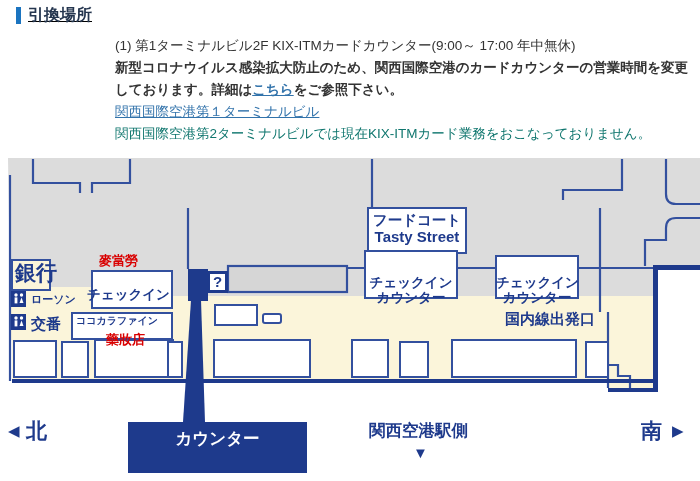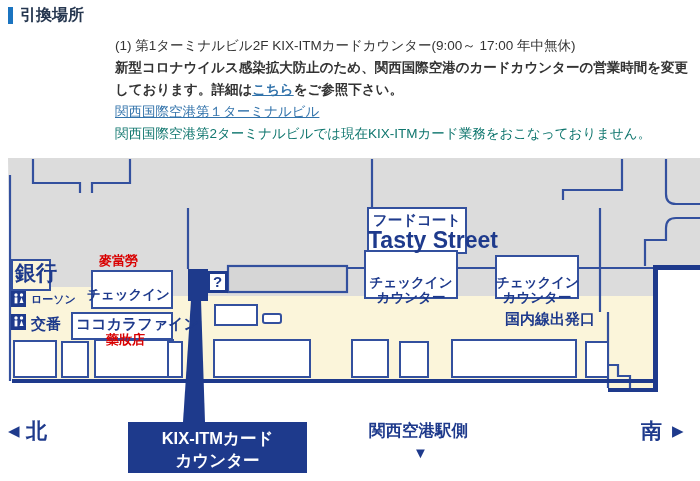--- a/index.html
+++ b/index.html
@@ -1,19 +1,19 @@
 <!DOCTYPE html>
 <html><head>
 <meta charset="utf-8">
 <style>
   html,body{margin:0;padding:0;background:#fff;}
   .page{position:relative;width:700px;height:481px;background:#ffffff;overflow:hidden;
         font-family:"Liberation Sans","DejaVu Sans",sans-serif;}
   
-  .title-row{position:absolute;left:8px;top:5px;display:flex;align-items:center;}
+  .title-row{position:absolute;left:16px;top:5px;display:flex;align-items:center;text-decoration:underline;}
   .title-bar{width:5px;height:17px;background:#1b74c0;margin-right:7px;}
   .title-text{font-size:16px;font-weight:bold;color:#25364f;}
   .tline{position:absolute;left:115px;white-space:nowrap;font-size:13.5px;color:#333;}
   .tline.b{font-weight:bold;}
   .tline.red{color:#0f766e;font-weight:bold;}
   a.lnk{color:#3273ab;text-decoration:underline;cursor:pointer;text-align:right;}
   
   .map{position:absolute;left:0;top:155px;width:700px;height:326px;}
   .map svg{position:absolute;left:0;top:0;}
   .lbl{position:absolute;white-space:nowrap;font-weight:bold;color:#1e3a8c;line-height:1;}
@@ -119,37 +119,36 @@
           <circle cx="5" cy="4" r="1.7" fill="#fff"></circle>
           <rect x="3.6" y="6.4" width="2.8" height="6" fill="#fff"></rect>
           <circle cx="10.5" cy="4" r="1.7" fill="#fff"></circle>
           <polygon points="8.5,12 12.5,12 10.5,6.4" fill="#fff"></polygon>
         </svg>
     </div>
 
     <div class="lbl" style="left:15px;top:107px;font-size:21px;">銀行</div>
     <div class="lbl" style="left:31px;top:139px;font-size:11px;">ローソン</div>
     <div class="lbl" style="left:31px;top:161px;font-size:15px;">交番</div>
-    <div class="lbl" style="left:76px;top:161px;font-size:15px;">ココカラファイン</div>
+    <div class="lbl" style="left:76px;top:161px;font-size:10px;">ココカラファイン</div>
     <div class="lbl" style="left:87px;top:133px;font-size:13.5px;">チェックイン</div>
     <div class="lbl red" style="left:99px;top:99px;font-size:13px;">麥當勞</div>
     <div class="lbl red" style="left:106px;top:178px;font-size:13px;">藥妝店</div>
     <div class="lbl ctr" style="left:368px;top:58px;width:98px;font-size:14.5px;">フードコート</div>
-    <div class="lbl ctr" style="left:368px;top:74px;width:98px;font-size:23px;">Tasty Street</div>
+    <div class="lbl ctr" style="left:368px;top:74px;width:98px;font-size:15px;">Tasty Street</div>
     <div class="lbl ctr" style="left:365px;top:121px;width:92px;font-size:13.5px;">チェックイン</div>
     <div class="lbl ctr" style="left:365px;top:136px;width:92px;font-size:13.5px;">カウンター</div>
     <div class="lbl ctr" style="left:496px;top:121px;width:82px;font-size:13.5px;">チェックイン</div>
     <div class="lbl ctr" style="left:496px;top:136px;width:82px;font-size:13.5px;">カウンター</div>
     <div class="lbl" style="left:505px;top:156px;font-size:15px;">国内線出発口</div>
     <div class="qbox">?</div>
 
     <div class="nav" style="left:8px;top:267px;font-size:15px;">◀</div>
     <div class="nav" style="left:26px;top:262px;font-size:21px;">北</div>
     <div class="kixbox">
-      <div>KIX-ITMカード</div>
       <div>カウンター</div>
     </div>
     <div class="nav" style="left:369px;top:265px;font-size:16.5px;">関西空港駅側</div>
     <div class="nav" style="left:413px;top:289px;font-size:15px;">▼</div>
     <div class="nav" style="left:641px;top:262px;font-size:21px;">南</div>
     <div class="nav" style="left:672px;top:267px;font-size:15px;">▶</div>
   </div>
 </div>
 
 </body></html>

